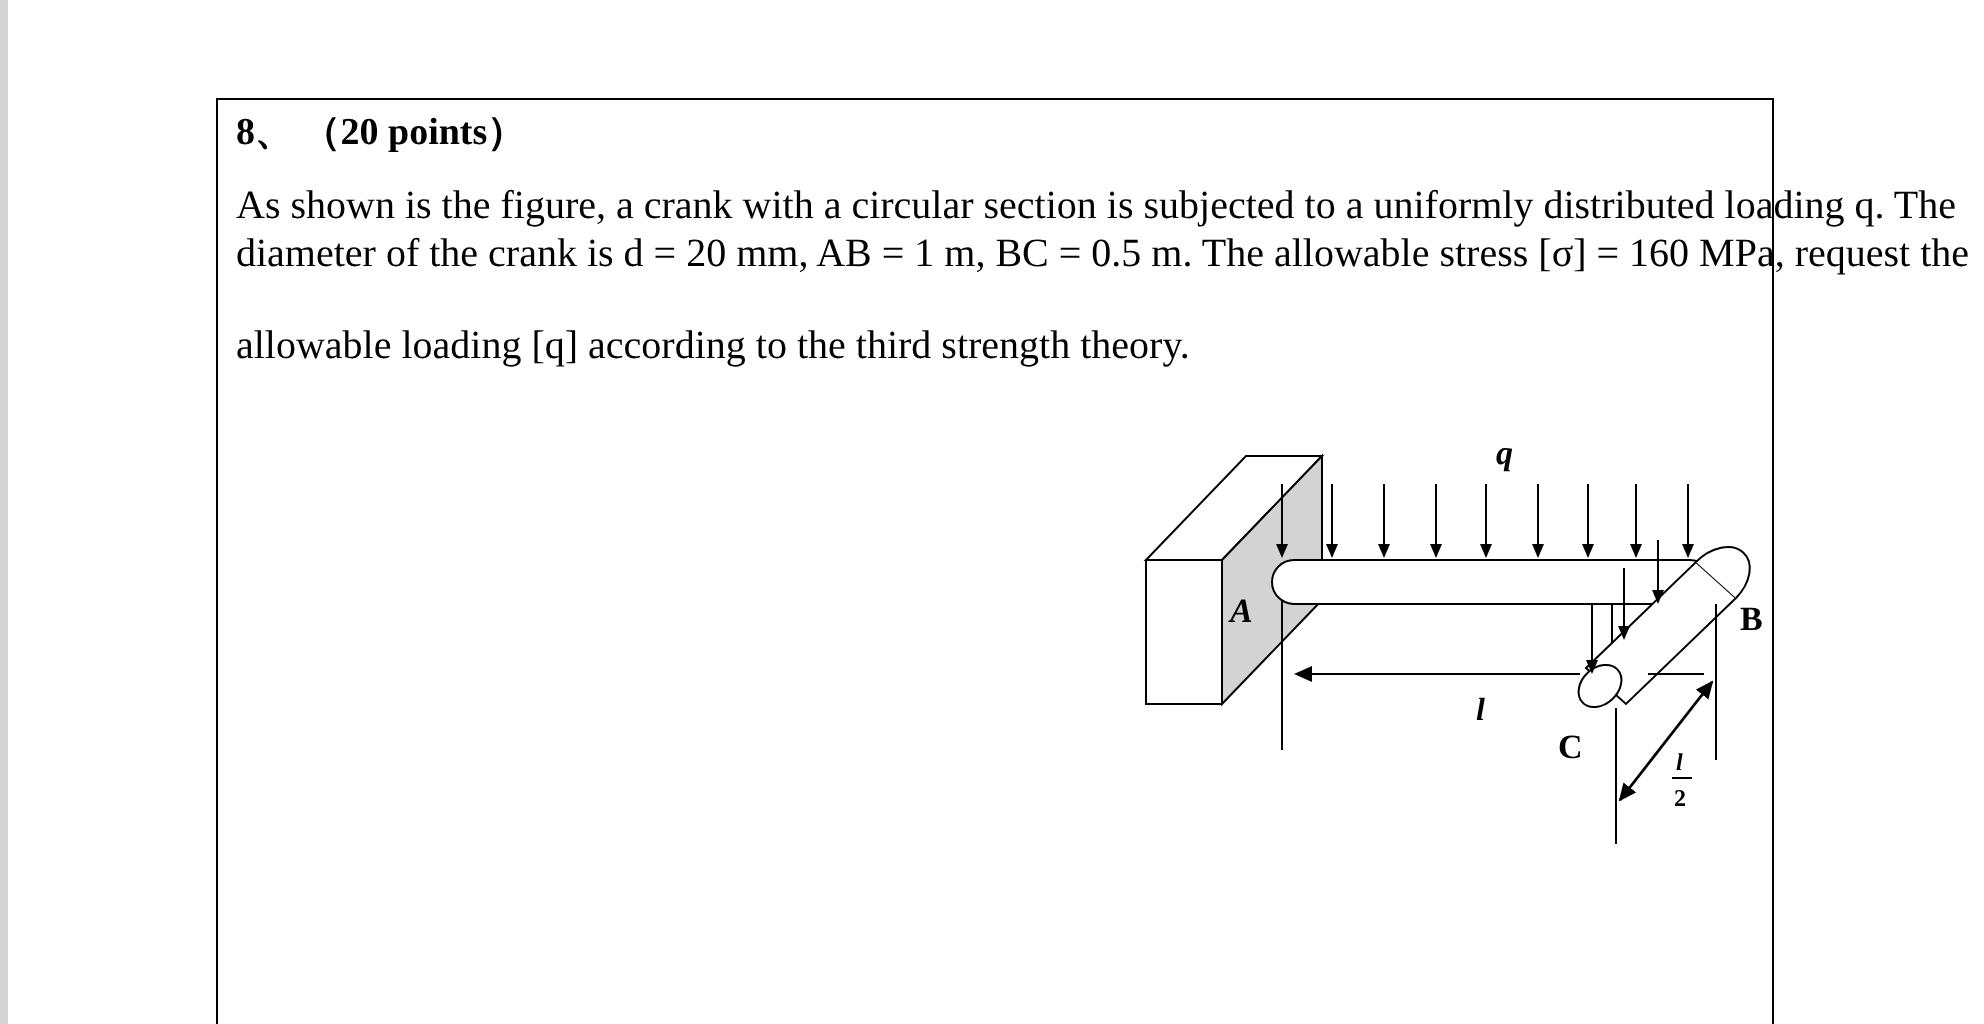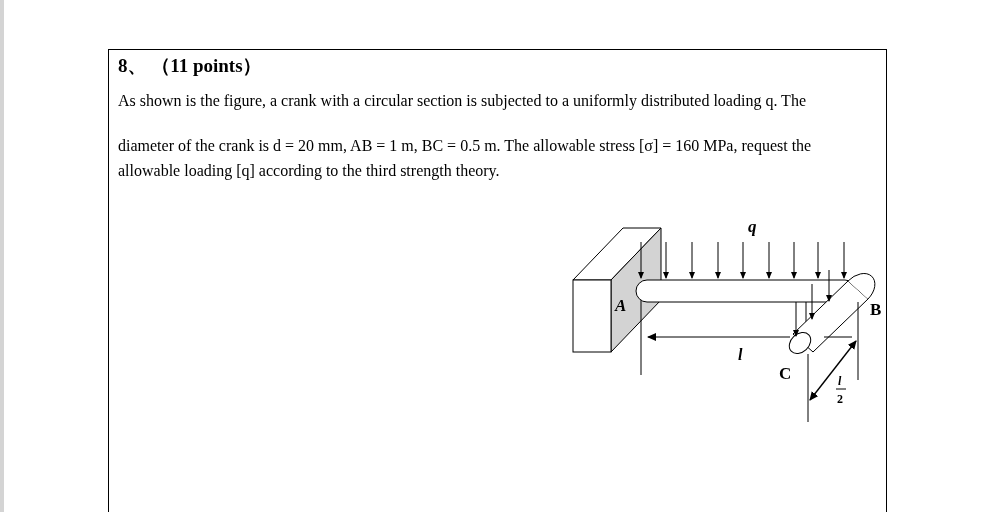--- a/index.html
+++ b/index.html
@@ -14,34 +14,34 @@
   }
   .problem-box {
     position: absolute; left: 108px; top: 49px; width: 779px; height: 480px;
     border: 1.5px solid #000; box-sizing: border-box;
   }
   .problem-header {
     position: absolute; left: 9px; top: 3px; font-size: 19px; font-weight: bold;
     white-space: pre;
   }
   .problem-line {
-    position: absolute; left: 9px; font-size: 16px; white-space: nowrap; font-family: Liberation Serif, serif;
+    position: absolute; left: 9px; font-size: 20px; white-space: nowrap; font-family: Liberation Serif, serif;
   }
   .figure { position: absolute; left: 0; top: 0; }
   .fig-label { font-family: "Liberation Serif", serif; font-style: italic; font-weight: bold; }
 </style>
 </head>
 <body>
 
 <div class="left-bar"></div>
 
 <div class="problem-box">
-  <div class="problem-header"><span>8、</span> <span>（11 points）</span></div>
+  <div class="problem-header"><span>8、</span> <span>（20 points）</span></div>
   <div class="problem-line" style="top:42px;">As shown is the figure, a crank with a circular section is subjected to a uniformly distributed loading q. The</div>
-  <div class="problem-line" style="top:87px;">diameter of the crank is d = 20 mm, AB = 1 m, BC = 0.5 m. The allowable stress [σ] = 160 MPa, request the</div>
+  <div class="problem-line" style="top:66px;">diameter of the crank is d = 20 mm, AB = 1 m, BC = 0.5 m. The allowable stress [σ] = 160 MPa, request the</div>
   <div class="problem-line" style="top:112px;">allowable loading [q] according to the third strength theory.</div>
 </div>
 
 <svg class="figure" width="992" height="512" viewBox="0 0 992 512">
   <defs>
     <marker id="ah" markerWidth="8" markerHeight="8" refX="6" refY="3" orient="auto" markerUnits="userSpaceOnUse">
       <path d="M0,0 L7,3 L0,6 Z" fill="#000"></path>
     </marker>
     <marker id="ahs" markerWidth="10" markerHeight="10" refX="8" refY="4" orient="auto-start-reverse" markerUnits="userSpaceOnUse">
       <path d="M0,0 L9,4 L0,8 Z" fill="#000"></path>

